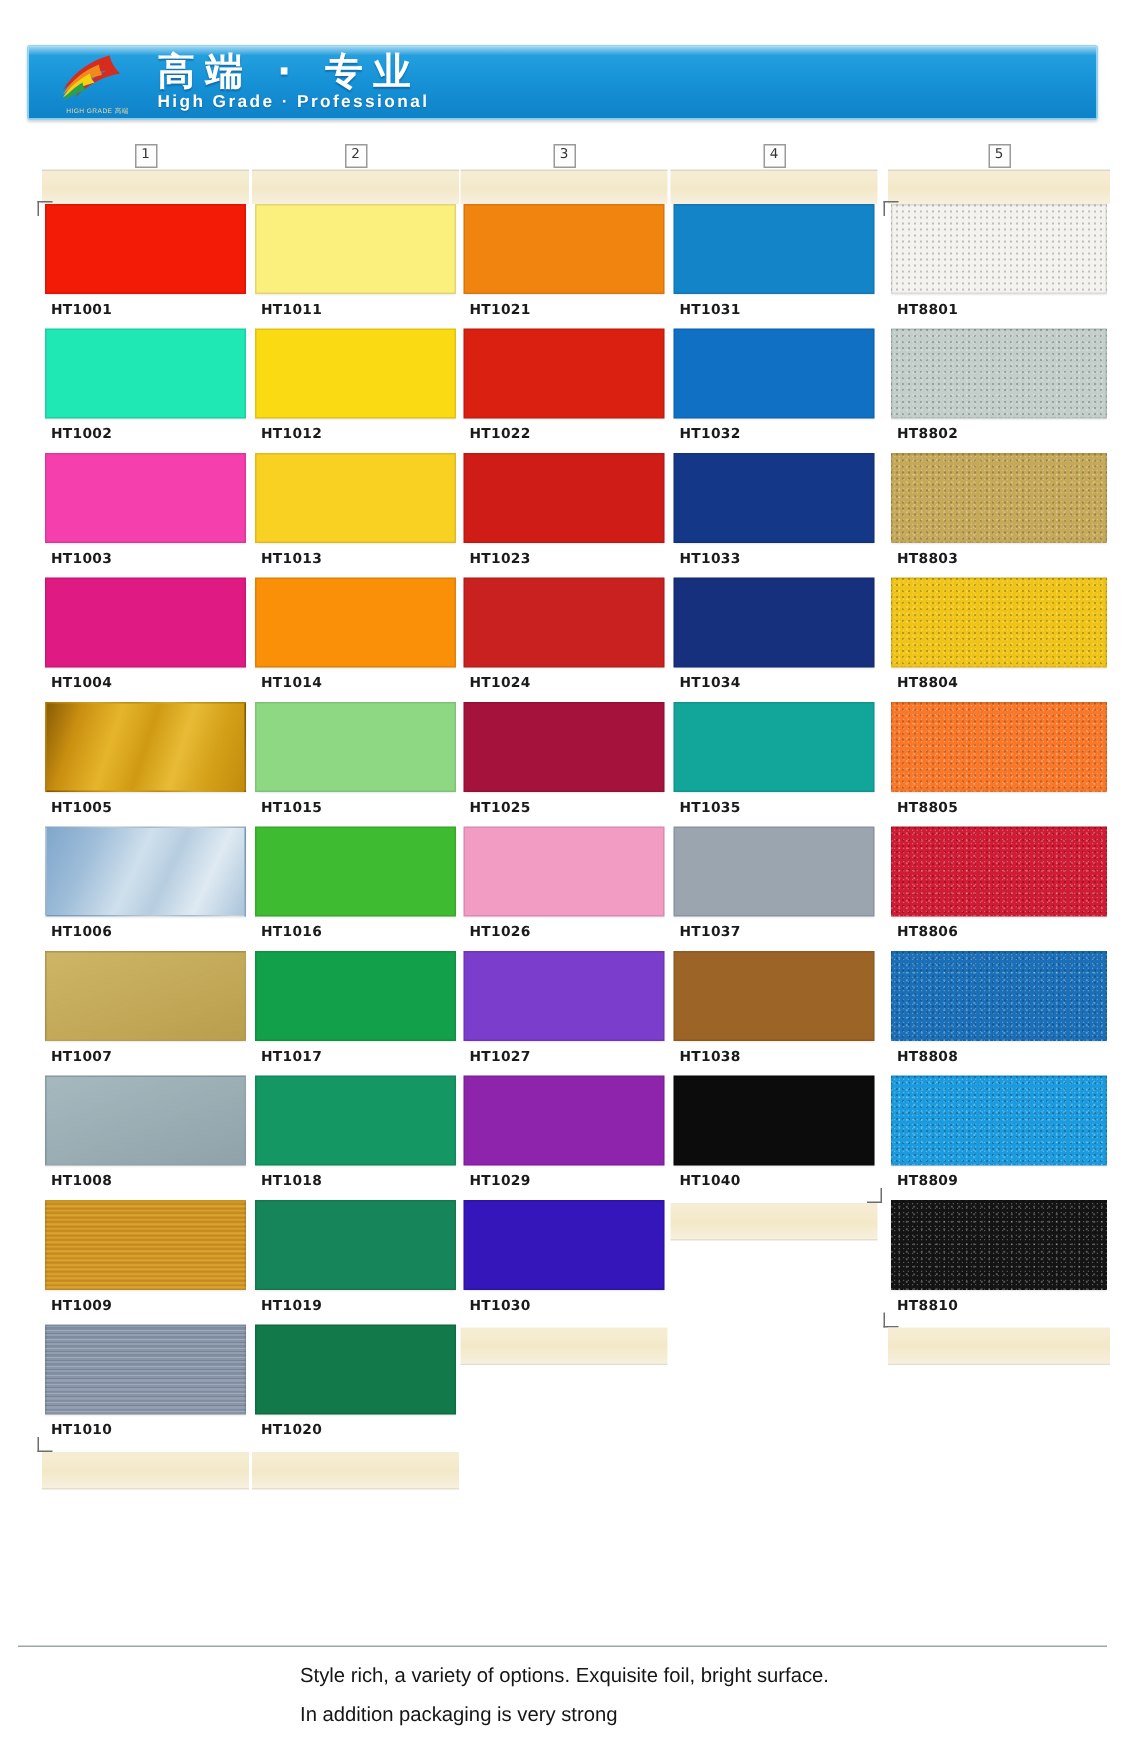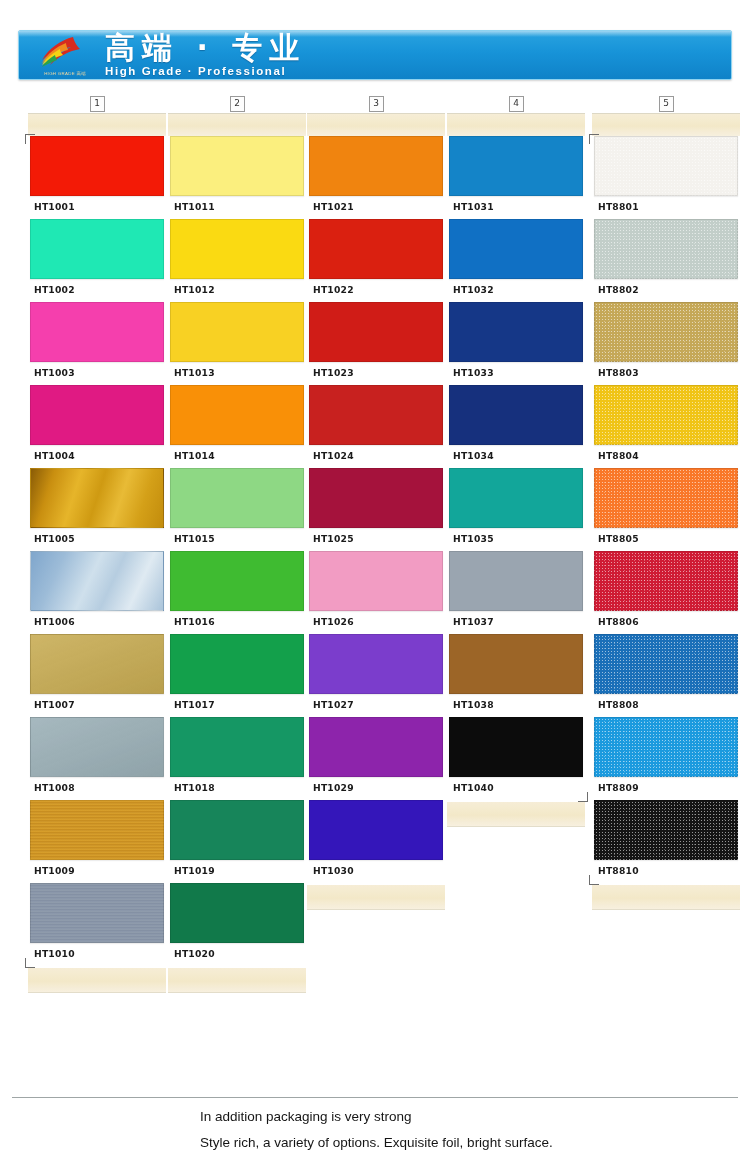--- a/index.html
+++ b/index.html
@@ -28,21 +28,21 @@
     position:relative;width:62px;height:42px;margin-left:14px;flex:0 0 auto;
   }
   .logo svg{display:block;}
   .logo-sub{
     position:absolute;left:2px;bottom:0;width:60px;
     font-size:4.4px;letter-spacing:.3px;color:#f2d9a0;white-space:nowrap;
     text-align:center;
   }
   .banner-text{margin-left:10px;line-height:1;}
   .banner-cn{
-    font-size:30px;font-weight:bold;color:#ffffff;letter-spacing:7px;
+    font-size:25px;font-weight:bold;color:#ffffff;letter-spacing:7px;
     font-family:"DejaVu Sans",sans-serif;
     text-shadow:0 1px 1px rgba(0,40,80,.35);
   }
   .banner-en{
     margin-top:3px;
     font-size:11.5px;font-weight:bold;color:#ffffff;letter-spacing:1.6px;
     text-shadow:0 1px 1px rgba(0,40,80,.3);
   }
 
   
@@ -348,15 +348,15 @@
           <div class="corner bl"></div>
         </div>
         <div class="code">HT8810</div>
       </div>
       <div class="strip bottom"></div>
     </div>
   </div>
 
 <div class="rule"></div>
 <div class="footer">
+  <p>Style rich, a variety of options. Exquisite foil, bright surface.</p>
   <p>In addition packaging is very strong</p>
-  <p>Style rich, a variety of options. Exquisite foil, bright surface.</p>
 </div>
 
 </body></html>

